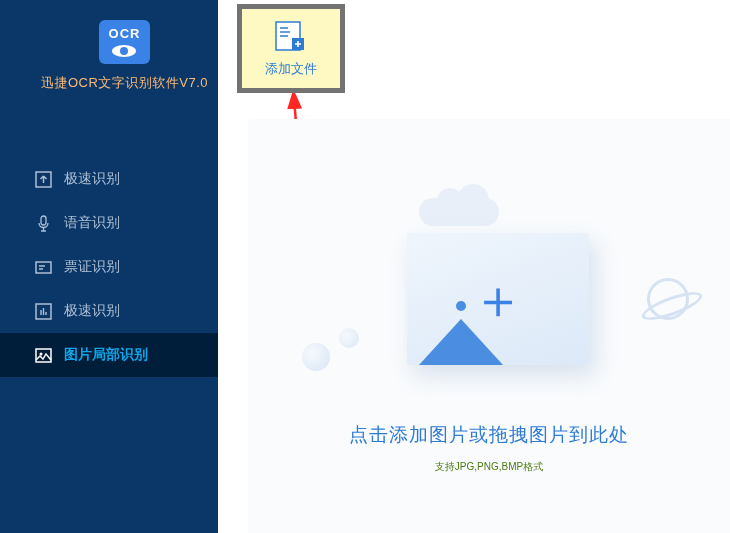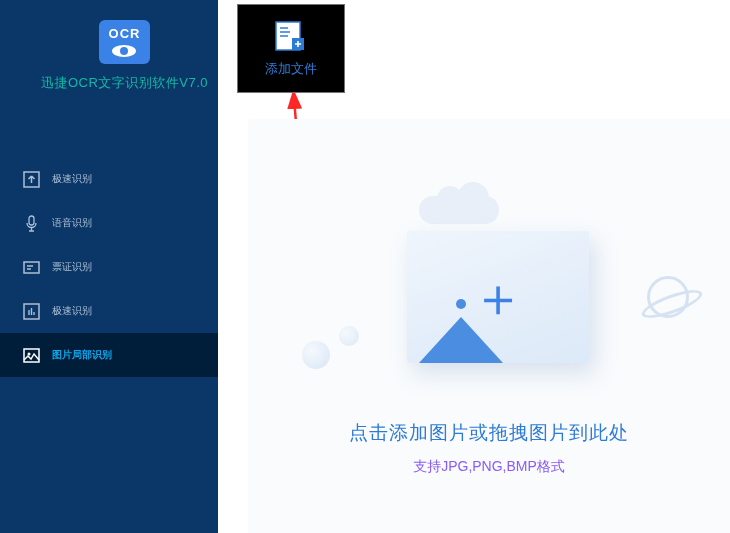--- a/index.html
+++ b/index.html
@@ -6,29 +6,29 @@
     body { width: 730px; height: 533px; font-family: "Microsoft YaHei", Arial, sans-serif; display: flex; overflow: hidden; }
     
     .sidebar { width: 218px; height: 533px; background: #0a3768; display: flex; flex-direction: column; }
     
     .logo-section { padding: 20px 0 15px; text-align: center; margin-left: 31px; }
     .logo-badge { display: inline-block; background: #3b82e6; border-radius: 6px; padding: 4px 10px 6px; }
     .logo-ocr { color: #fff; font-size: 13px; font-weight: bold; letter-spacing: 1px; }
     .logo-eye { display: block; margin-top: 2px; }
     .logo-eye svg { display: block; margin: 0 auto; }
     
-    .app-title { color: #14b8a6; font-size: 13px; text-align: center; margin-top: 10px; margin-bottom: 50px; letter-spacing: 0.5px; }
+    .app-title { color: #fdba74; font-size: 13px; text-align: center; margin-top: 10px; margin-bottom: 50px; letter-spacing: 0.5px; }
     
-    .nav-item { display: flex; align-items: center; padding: 13px 22px; color: #aebfd4; cursor: pointer; font-size: 10px; }
+    .nav-item { display: flex; align-items: center; padding: 13px 34px; color: #aebfd4; cursor: pointer; font-size: 14px; }
     .nav-item.active { background: #001d3a; color: #0ea5e9; font-weight: bold; }
     .nav-icon { width: 18px; height: 18px; margin-right: 12px; display: inline-flex; align-items: center; justify-content: center; }
     
     .main { flex: 1; background: #fff; position: relative; height: 533px; }
     
-    .add-file-btn { position: absolute; top: 4px; left: 19px; width: 108px; height: 89px; border: 1px solid #737373; background: #000000; display: flex; flex-direction: column; align-items: center; justify-content: center; cursor: pointer; }
+    .add-file-btn { position: absolute; top: 4px; left: 19px; width: 108px; height: 89px; border: 5px solid #737373; background: #fef9c3; display: flex; flex-direction: column; align-items: center; justify-content: center; cursor: pointer; }
     .add-file-icon svg { display: block; }
     .add-file-label { color: #2e7bd6; font-size: 13px; margin-top: 8px; }
     
     .arrow-svg { position: absolute; top: 93px; left: 62px; }
     
     .drop-zone { position: absolute; top: 119px; left: 30px; right: 0; bottom: 0; background: #f9fbfd; border-top-left-radius: 4px; display: flex; flex-direction: column; align-items: center; justify-content: center; }
     
     .illustration { position: relative; width: 380px; height: 220px; }
     .cloud1 { position: absolute; top: 20px; left: 120px; width: 80px; height: 28px; background: #e8eff8; border-radius: 20px; }
     .cloud1::before { content: ''; position: absolute; top: -10px; left: 18px; width: 26px; height: 26px; background: #e8eff8; border-radius: 50%; }
@@ -36,21 +36,21 @@
     .planet { position: absolute; top: 100px; right: -10px; width: 42px; height: 42px; border: 3px solid #d5e2f2; border-radius: 50%; }
     .planet::after { content: ''; position: absolute; top: 16px; left: -10px; width: 58px; height: 12px; border: 3px solid #d5e2f2; border-radius: 50%; transform: rotate(-20deg); }
     .ball1 { position: absolute; top: 165px; left: 3px; width: 28px; height: 28px; border-radius: 50%; background: radial-gradient(circle at 35% 35%, #f5f9fd, #d8e5f4); }
     .ball2 { position: absolute; top: 150px; left: 40px; width: 20px; height: 20px; border-radius: 50%; background: radial-gradient(circle at 35% 35%, #f5f9fd, #dce8f5); }
     .card { position: absolute; top: 55px; left: 108px; width: 182px; height: 132px; background: linear-gradient(160deg, #eff5fc, #dce9f8); border-radius: 2px; box-shadow: 6px 10px 22px rgba(120,150,190,0.25); display: flex; align-items: center; justify-content: center; }
     .plus-sign { font-size: 54px; color: #3b82e6; font-weight: 300; line-height: 1; }
     .mountain { position: absolute; bottom: 0; left: 12px; width: 0; height: 0; border-left: 42px solid transparent; border-right: 42px solid transparent; border-bottom: 46px solid #4b8de0; }
     .mountain::after { content: ''; position: absolute; top: -18px; left: -5px; width: 10px; height: 10px; background: #4b8de0; border-radius: 50%; }
     
     .drop-title { color: #2e7bd6; font-size: 19px; font-weight: normal; margin-top: 24px; letter-spacing: 1px; }
-    .drop-sub { color: #8b5cf6; font-size: 14px; margin-top: 12px; }
+    .drop-sub { color: #4d7c0f; font-size: 10px; margin-top: 12px; }
   </style>
 </head>
 <body>
 
 <div class="sidebar">
   <div class="logo-section">
     <div class="logo-badge">
       <span class="logo-ocr">OCR</span>
       <span class="logo-eye">
         <svg width="26" height="14" viewBox="0 0 26 14">

